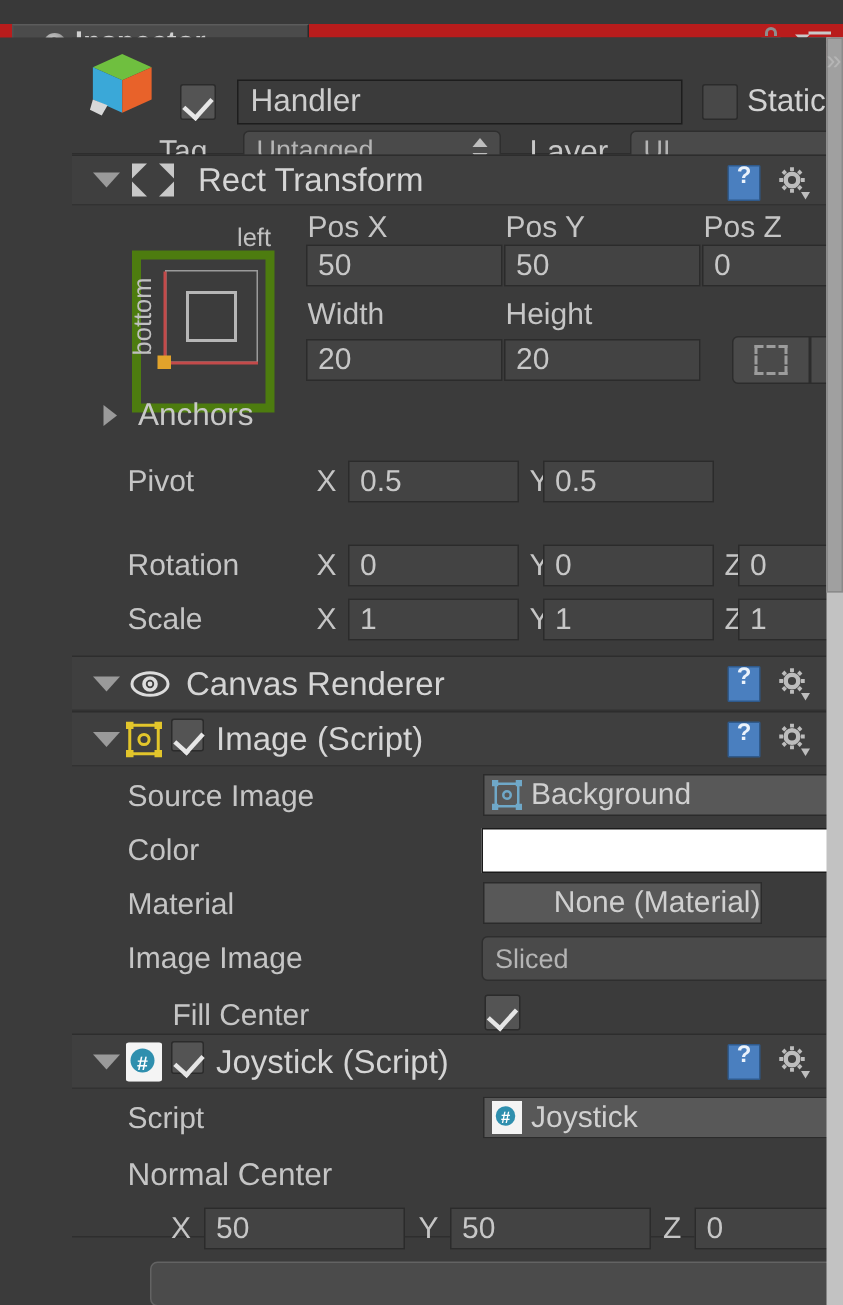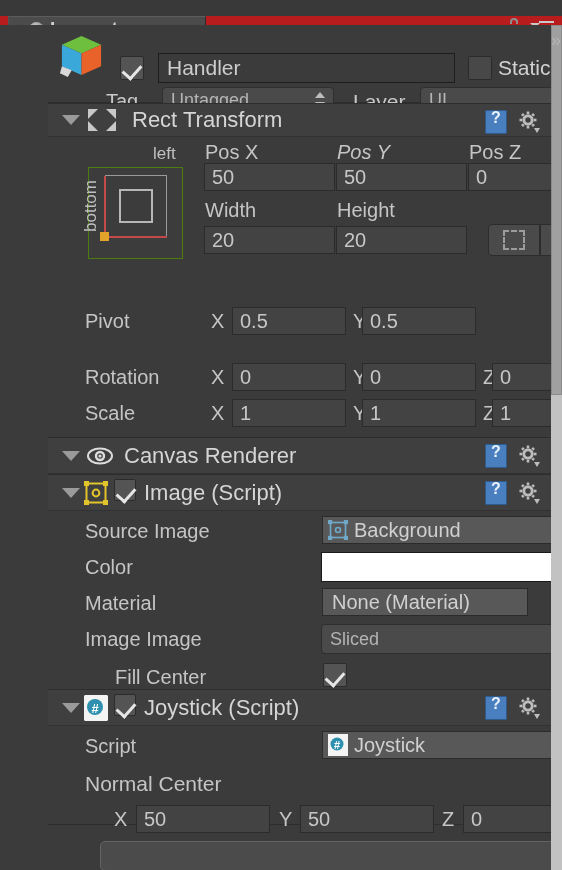--- a/index.html
+++ b/index.html
@@ -184,22 +184,22 @@
   }
   .target-ico::after{
     content:"";position:absolute;left:4px;top:4px;width:6px;height:6px;
     background:#9e9e9e;border-radius:50%;
   }
   .sep{
     height:1px; background:#2e2e2e; margin:0;
   }
 
   .anchor-preview{
-    position:absolute; left:40px; top:0; width:95px; height:92px;
-    background:#3c3c3c; border:1px solid #4d7c0f;
+    position:absolute; left:40px; top:0; width:95px; height:108px;
+    background:#3c3c3c; border:6px solid #4d7c0f;
   }
   .ap-outer{
     position:absolute; left:16px; top:7px; width:62px; height:62px;
     border:1px solid #9a9a9a;
   }
   .ap-inner{
     position:absolute; left:30px; top:21px; width:34px; height:34px;
     border:2px solid #b6b6b6;
   }
   .ap-vline{ position:absolute; left:15px; top:8px; width:2px; height:62px; background:#c44a4a; }
@@ -336,40 +336,46 @@
       <div class="ap-left-lbl">left</div>
       <div class="ap-bottom-lbl">bottom</div>
       <div class="ap-outer"></div>
       <div class="ap-inner"></div>
       <div class="ap-vline"></div>
       <div class="ap-hline"></div>
       <div class="ap-pivot"></div>
     </div>
 
     <div class="lbl" style="left:157px; top:4px;">Pos X</div>
-    <div class="lbl" style="left:289px; top:4px;font-style:italic;">Pos Y</div>
+    <div class="lbl" style="left:289px; top:4px;">Pos Y</div>
     <div class="lbl" style="left:421px; top:4px;">Pos Z</div>
 
     <div class="fld" style="left:156px; top:26px; width:131px;">50</div>
     <div class="fld" style="left:288px; top:26px; width:131px;">50</div>
     <div class="fld" style="left:420px; top:26px; width:125px;">0</div>
 
     <div class="lbl" style="left:157px; top:62px;">Width</div>
     <div class="lbl" style="left:289px; top:62px;">Height</div>
 
     <div class="fld" style="left:156px; top:89px; width:131px;">20</div>
     <div class="fld" style="left:288px; top:89px; width:131px;">20</div>
 
     <div class="blue-btn" style="left:440px; top:87px; width:52px; border-radius:4px 0 0 4px;">
       <span class="dash-rect"></span>
     </div>
     <div class="blue-btn" style="left:492px; top:87px; width:53px; border-radius:0 4px 4px 0; color:#bdbdbd; font-size:20px;">
       <span>R</span>
     </div>
 
+    <div style="position:absolute; left:16px; top:128px; display:flex; align-items:center; gap:10px;">
+      <span style="display:flex;align-items:center;width:18px;justify-content:center;">
+        <i style="border-top:7px solid transparent;border-bottom:7px solid transparent;border-left:9px solid #9a9a9a;display:block;"></i>
+      </span>
+      <span style="font-size:21px;color:#c8c8c8;">Anchors</span>
+    </div>
   </div>
 
   <div class="row" style="height:42px;">
     <div class="lbl" style="left:37px; top:5px;">Pivot</div>
     <div class="lbl" style="left:163px; top:5px;">X</div>
     <div class="fld" style="left:184px; top:2px; width:114px;">0.5</div>
     <div class="lbl" style="left:305px; top:5px;">Y</div>
     <div class="fld" style="left:314px; top:2px; width:114px;">0.5</div>
   </div>
 
@@ -474,21 +480,21 @@
     <span class="target-ico" style="position:absolute; left:527px; top:10px;"></span>
 
     <div class="lbl" style="left:37px; top:45px;">Color</div>
     <div class="colorswatch" style="left:273px; top:41px; width:237px;"></div>
     <svg class="eyedrop" style="left:518px; top:42px;" viewBox="0 0 26 26">
       <line x1="3" y1="23" x2="17" y2="9" stroke="#d6d6d6" stroke-width="3"></line>
       <rect x="15" y="2" width="8" height="8" transform="rotate(45 19 6)" fill="#d6d6d6"></rect>
     </svg>
 
     <div class="lbl" style="left:37px; top:81px;">Material</div>
-    <div class="obj-fld" style="left:274px; top:77px; width:206px; padding-left:9px;">
+    <div class="obj-fld" style="left:274px; top:77px; width:186px; padding-left:9px;justify-content:flex-end;">
       <span>None (Material)</span>
     </div>
     <span class="target-ico" style="position:absolute; left:527px; top:82px;"></span>
 
     <div class="lbl" style="left:37px; top:117px;">Image Image</div>
     <div class="popup" style="left:273px; top:113px; width:271px; height:30px;">
       <span>Sliced</span>
       <span class="updown" style="top:5px;">
           <i class="u"></i>
           <i class="d"></i>

